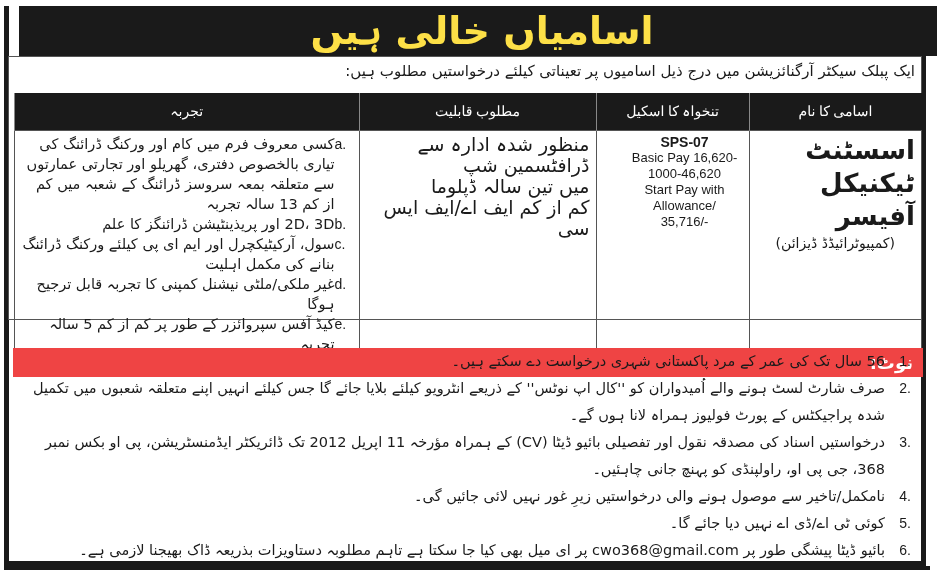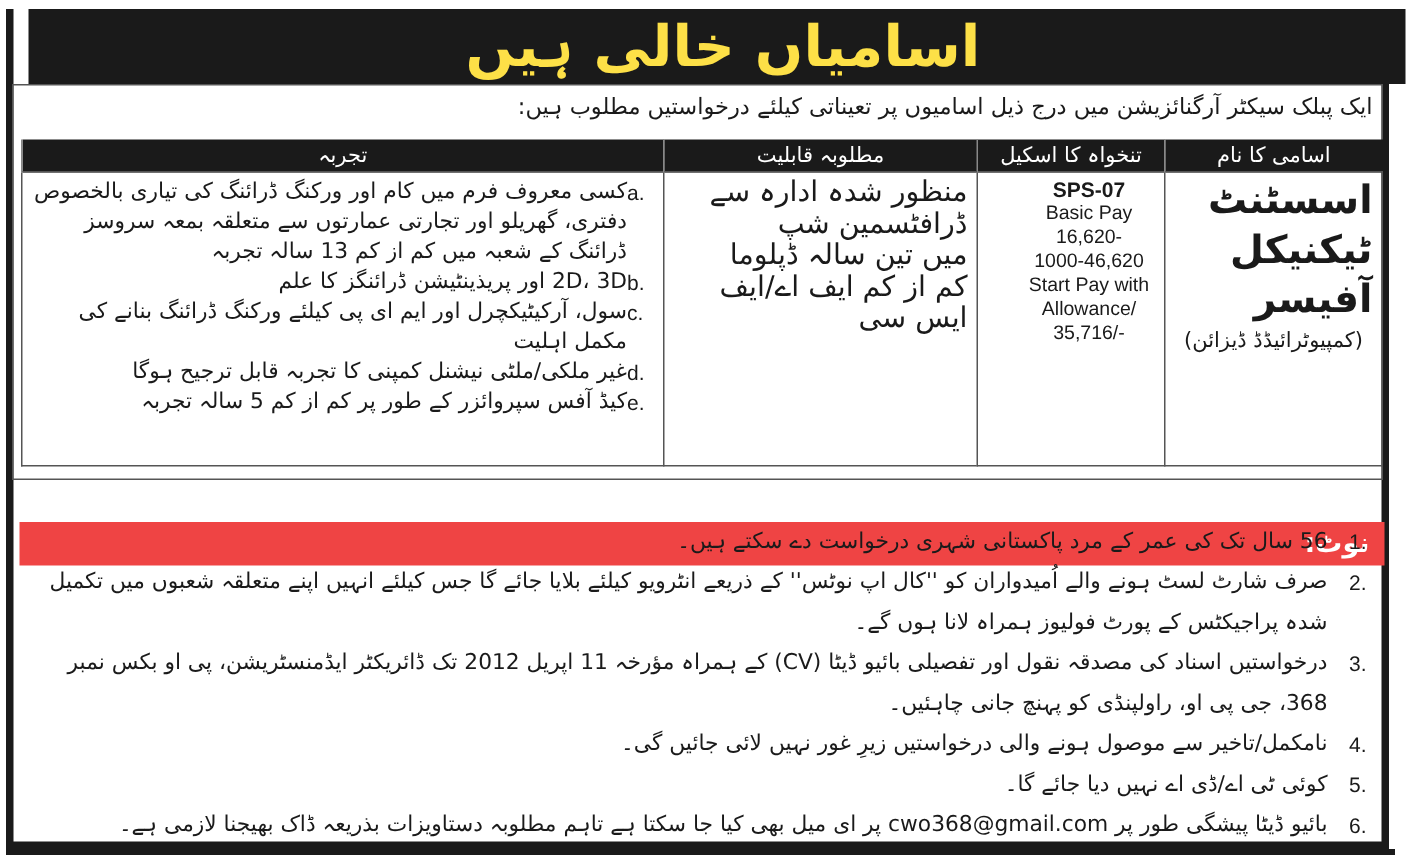--- a/index.html
+++ b/index.html
@@ -6,22 +6,22 @@
   body { width: 937px; height: 578px; position: relative; overflow: hidden;
          font-family: "DejaVu Sans", sans-serif; color: #1a1a1a; }
   .frame { position: absolute; left: 4px; top: 6px; width: 922px; height: 560px;
            border: 5px solid #1a1a1a; border-top: none; box-sizing: border-box; background: #fff; }
   .title-bar { position: absolute; left: 19px; top: 6px; width: 926px; height: 50px; background: #1a1a1a;
                color: #fde047; text-align: center; font-size: 38px; font-weight: bold; line-height: 50px; direction: rtl; }
   .inner { position: absolute; left: 8px; top: 56px; width: 914px; height: 264px;
            border: 1px solid #555; border-top: 1px solid #555; box-sizing: border-box; }
   .intro { position: absolute; right: 22px; top: 62px; font-size: 15px; direction: rtl; white-space: nowrap; }
   table.jobs { position: absolute; left: 14px; top: 93px; width: 908px; border-collapse: collapse; direction: rtl; }
-  table.jobs th { background: #1a1a1a; color: #fff; font-weight: normal; font-size: 14px; height: 21px;
-                  border-left: 1px solid #888; padding: 0 6px; }
+  table.jobs th { background: #1a1a1a; color: #fff; font-weight: normal; font-size: 14px; height: 37px;
+                  border-left: 1px solid #888; padding: 0 20px; font-family: Liberation Serif, serif; }
   table.jobs td { border: 1px solid #555; vertical-align: top; padding: 3px 6px; font-size: 14px; }
   .col-name { width: 132px; margin-top: 12px; }
   .col-pay { width: 112px; }
   .col-qual { width: 196px; }
   .post-name { font-size: 26px; font-weight: bold; line-height: 33px; text-align: right; }
   .post-sub { font-size: 14px; text-align: center; margin-top: 2px; }
   .pay { direction: ltr; text-align: center; font-family: "Liberation Sans", sans-serif; font-size: 13px; line-height: 16px; margin-left: 24px; }
   .pay b { font-size: 14px; display: block; }
   .qual-line { line-height: 21px; font-size: 19px; }
   .exp-item { display: flex; direction: rtl; line-height: 20px; font-size: 14.5px; }
@@ -41,21 +41,21 @@
 <div class="frame"></div>
 <div class="title-bar">اسامیاں خالی ہیں</div>
 <div class="inner"></div>
 <div class="intro">ایک پبلک سیکٹر آرگنائزیشن میں درج ذیل اسامیوں پر تعیناتی کیلئے درخواستیں مطلوب ہیں:</div>
 
 <table class="jobs">
   <thead>
     <tr>
       <th class="col-name">اسامی کا نام</th>
       <th class="col-pay">تنخواہ کا اسکیل</th>
-      <th class="col-qual">مطلوبہ قابلیت</th>
+      <th class="col-qual">مطلوب قابلیت</th>
       <th>تجربہ</th>
     </tr>
   </thead>
   <tbody>
     <tr style="height:196px;">
       <td class="col-name">
         <div class="post-name">اسسٹنٹ ٹیکنیکل آفیسر</div>
         <div class="post-sub">(کمپیوٹرائیڈڈ ڈیزائن)</div>
       </td>
       <td class="col-pay">

